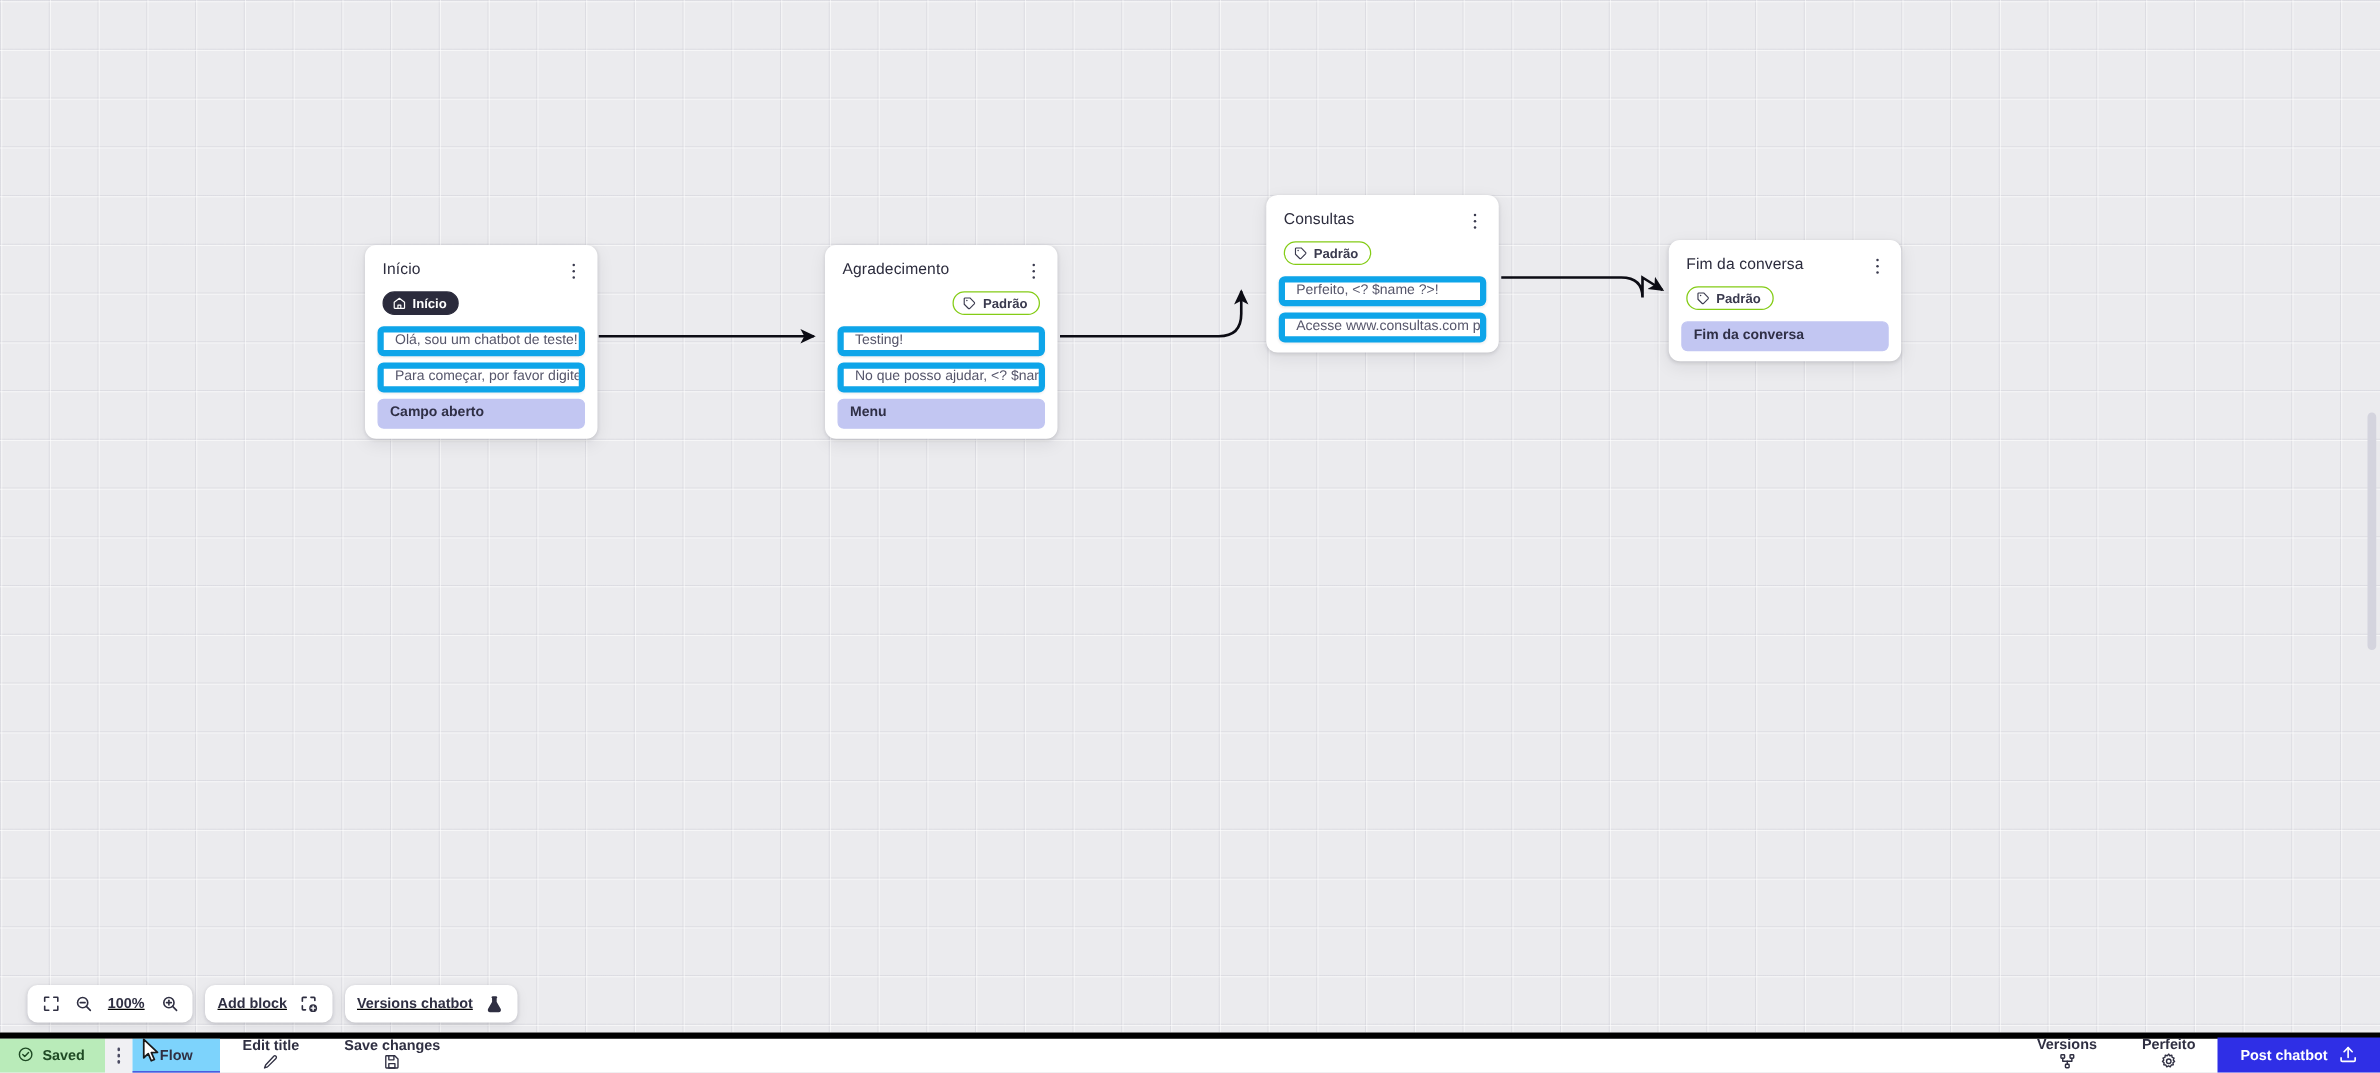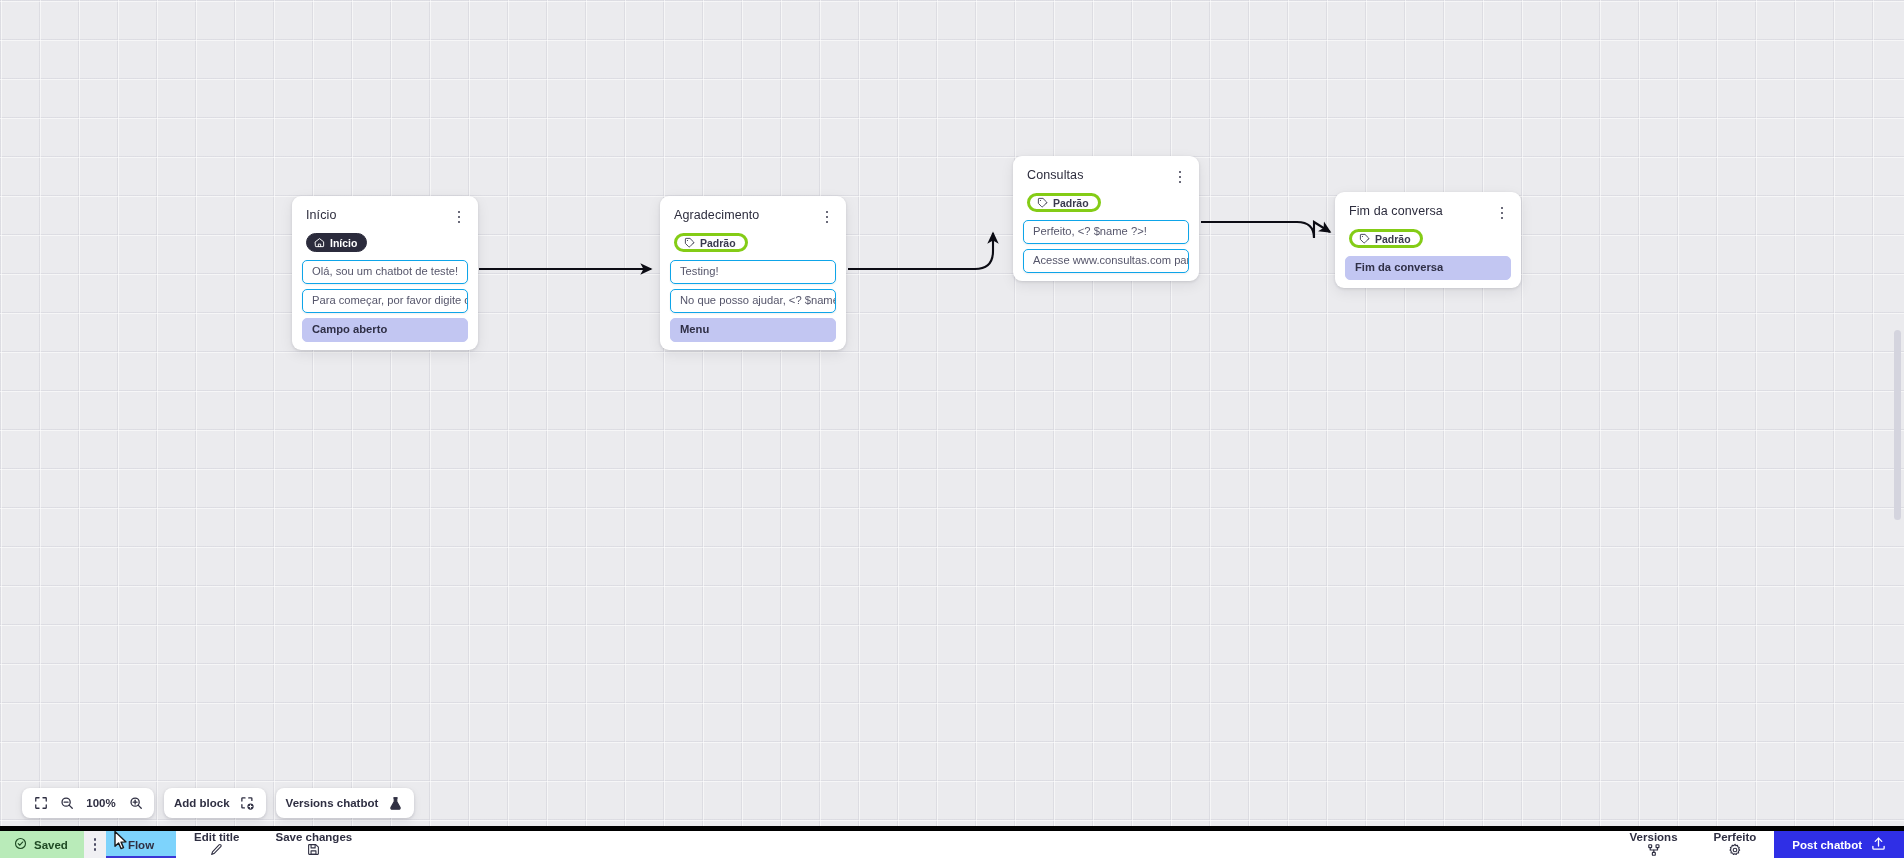--- a/index.html
+++ b/index.html
@@ -105,59 +105,60 @@
     white-space: nowrap;
   }
   .tag.home {
     background: #2b2b3c;
     color: #ffffff;
     border: 1px solid #2b2b3c;
   }
   .tag.default {
     background: #ffffff;
     color: #3a3a4e;
-    border: 3px solid #84cc16;
+    border: 1px solid #84cc16;
   }
   .tag svg { display: block; }
 
   .rows { margin-top: 8px; display: flex; flex-direction: column; gap: 5px; }
 
   .row {
     height: 24px;
     border-radius: 5px;
     display: flex;
     align-items: center;
     padding: 0 9px;
     font-size: 11.2px;
     line-height: 1;
     white-space: nowrap;
     overflow: hidden;
   }
   .row.msg {
     background: #ffffff;
-    border: 1px solid #0ea5e9;
+    border: 5px solid #0ea5e9;
     box-shadow: 0 1px 2px rgba(22,22,40,0.07);
     color: #55556a;
   }
   .row.action {
     background: #c2c6f2;
     color: #2f2f46;
     font-weight: 700;
     border: 1px solid #c2c6f2;
   }
 
   
   .float-bar {
     position: absolute;
     left: 22px;
     bottom: 40px;
     display: flex;
     align-items: center;
     gap: 10px;
     z-index: 6;
+    text-decoration: underline;
   }
   .pill {
     background: #ffffff;
     border-radius: 8px;
     box-shadow: 0 1px 3px rgba(22,22,40,0.14), 0 3px 10px rgba(22,22,40,0.07);
     height: 30px;
     display: flex;
     align-items: center;
     padding: 0 10px;
     gap: 9px;
@@ -362,21 +363,21 @@
           <span>Início</span>
         </span>
       </div>
       <div class="rows">
         <div class="row msg">Olá, sou um chatbot de teste!</div>
         <div class="row msg">Para começar, por favor digite o ...</div>
         <div class="row action">Campo aberto</div>
       </div>
     </div>
 
-    <div class="node" style="left:660px; top:196px;">
+    <div class="node" style="left:660px; top:196px;text-align:right;">
       <div class="node-head">
         <div class="node-title">Agradecimento</div>
         <div class="kebab">
             <i></i>
             <i></i>
             <i></i>
           </div>
       </div>
       <div class="tag-row">
         <span class="tag default">

